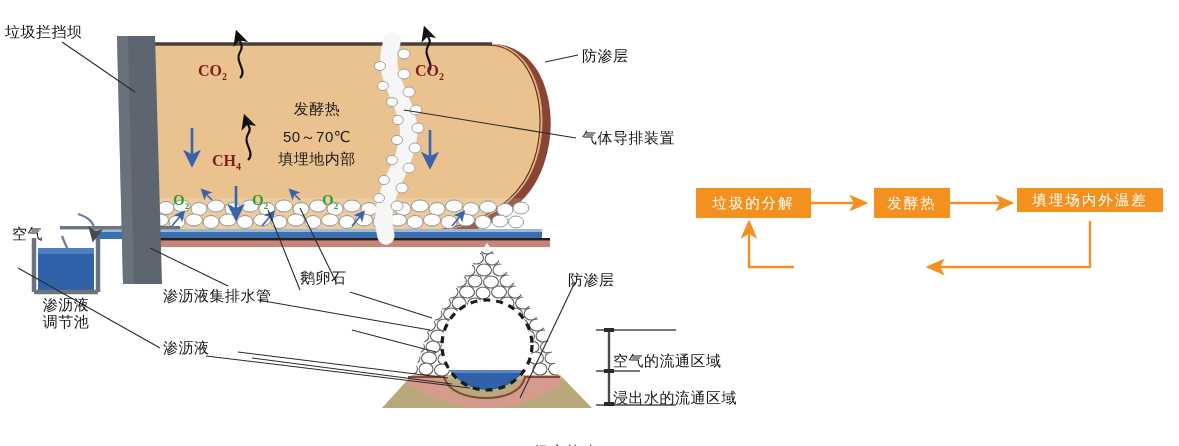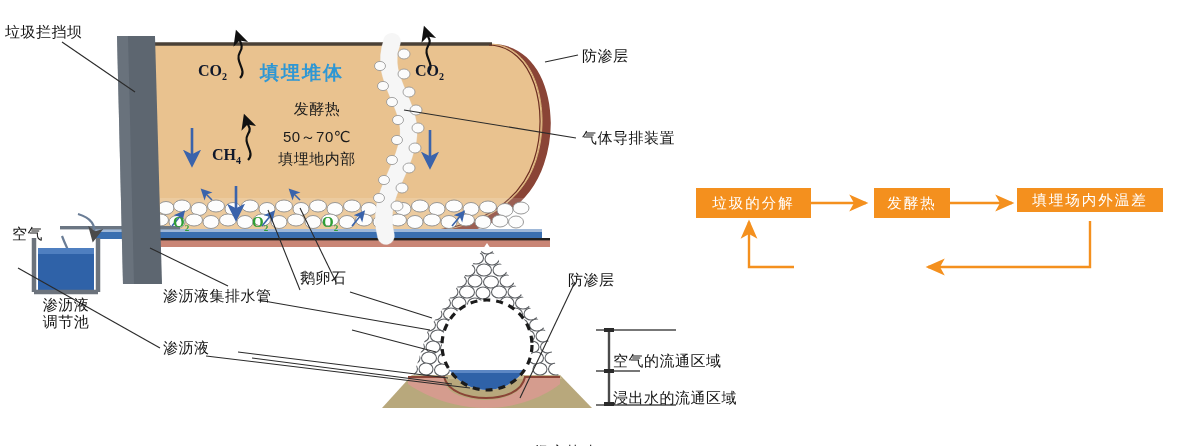--- a/index.html
+++ b/index.html
@@ -10,26 +10,26 @@
   }
   .stage{position:absolute;left:0;top:0;width:1179px;height:446px;}
   svg.layer{position:absolute;left:0;top:0;width:1179px;height:446px;overflow:visible;}
   .lbl{
     position:absolute;white-space:nowrap;font-size:15px;line-height:1.12;
     color:#141414;letter-spacing:.5px;
   }
   .lbl.two{line-height:1.15;}
   .gas{
     position:absolute;font-family:"Liberation Serif","DejaVu Serif",serif;
-    font-weight:bold;font-size:16px;color:#0f172a;letter-spacing:0px;
+    font-weight:bold;font-size:16px;color:#7f1d1d;letter-spacing:0px;
   }
   .gas sub{font-size:10px;}
   .o2{
     position:absolute;font-family:"Liberation Serif","DejaVu Serif",serif;
-    font-weight:bold;font-size:15px;color:#2f9e35;margin-top:22px;
+    font-weight:bold;font-size:15px;color:#2f9e35;
   }
   .o2 sub{font-size:9px;}
   .bodytxt{position:absolute;font-size:15px;color:#1b1b1b;text-align:center;letter-spacing:.5px;}
   .bigblue{
     position:absolute;font-size:19px;font-weight:bold;color:#2e97d4;letter-spacing:2px;
   }
   .fbox{
     position:absolute;background:#f4901e;color:#ffffff;font-size:14.5px;
     display:flex;align-items:center;justify-content:center;letter-spacing:2px;
     box-sizing:border-box;
@@ -339,35 +339,34 @@
   <div class="lbl" style="left:300px;top:270px;">鹅卵石</div>
 
   <div class="lbl" style="left:568px;top:272px;">防渗层</div>
 
   <div class="lbl" style="left:613px;top:353px;">空气的流通区域</div>
 
   <div class="lbl" style="left:613px;top:390px;">浸出水的流通区域</div>
 
   <div class="lbl" style="left:534px;top:444px;">场底基础</div>
 
-  <div class="bigblue" style="left:260px;top:60px;">填埋堆体</div>
 
   <div class="bodytxt" style="left:262px;top:100px;width:110px;">发酵热</div>
 
   <div class="bodytxt" style="left:262px;top:128px;width:110px;">50～70℃</div>
 
   <div class="bodytxt" style="left:262px;top:150px;width:110px;">填埋地内部</div>
 
   <div class="gas" style="left:198px;top:62px;">
     <span>CO</span><sub>2</sub>
   </div>
   <div class="gas" style="left:415px;top:62px;">
     <span>CO</span><sub>2</sub>
   </div>
-  <div class="gas" style="left:212px;top:146px;">
+  <div class="gas" style="left:212px;top:152px;">
     <span>CH</span><sub>4</sub>
   </div>
 
   <div class="o2" style="left:173px;top:192px;">
     <span>O</span><sub>2</sub>
   </div>
   <div class="o2" style="left:252px;top:192px;">
     <span>O</span><sub>2</sub>
   </div>
   <div class="o2" style="left:322px;top:192px;">

